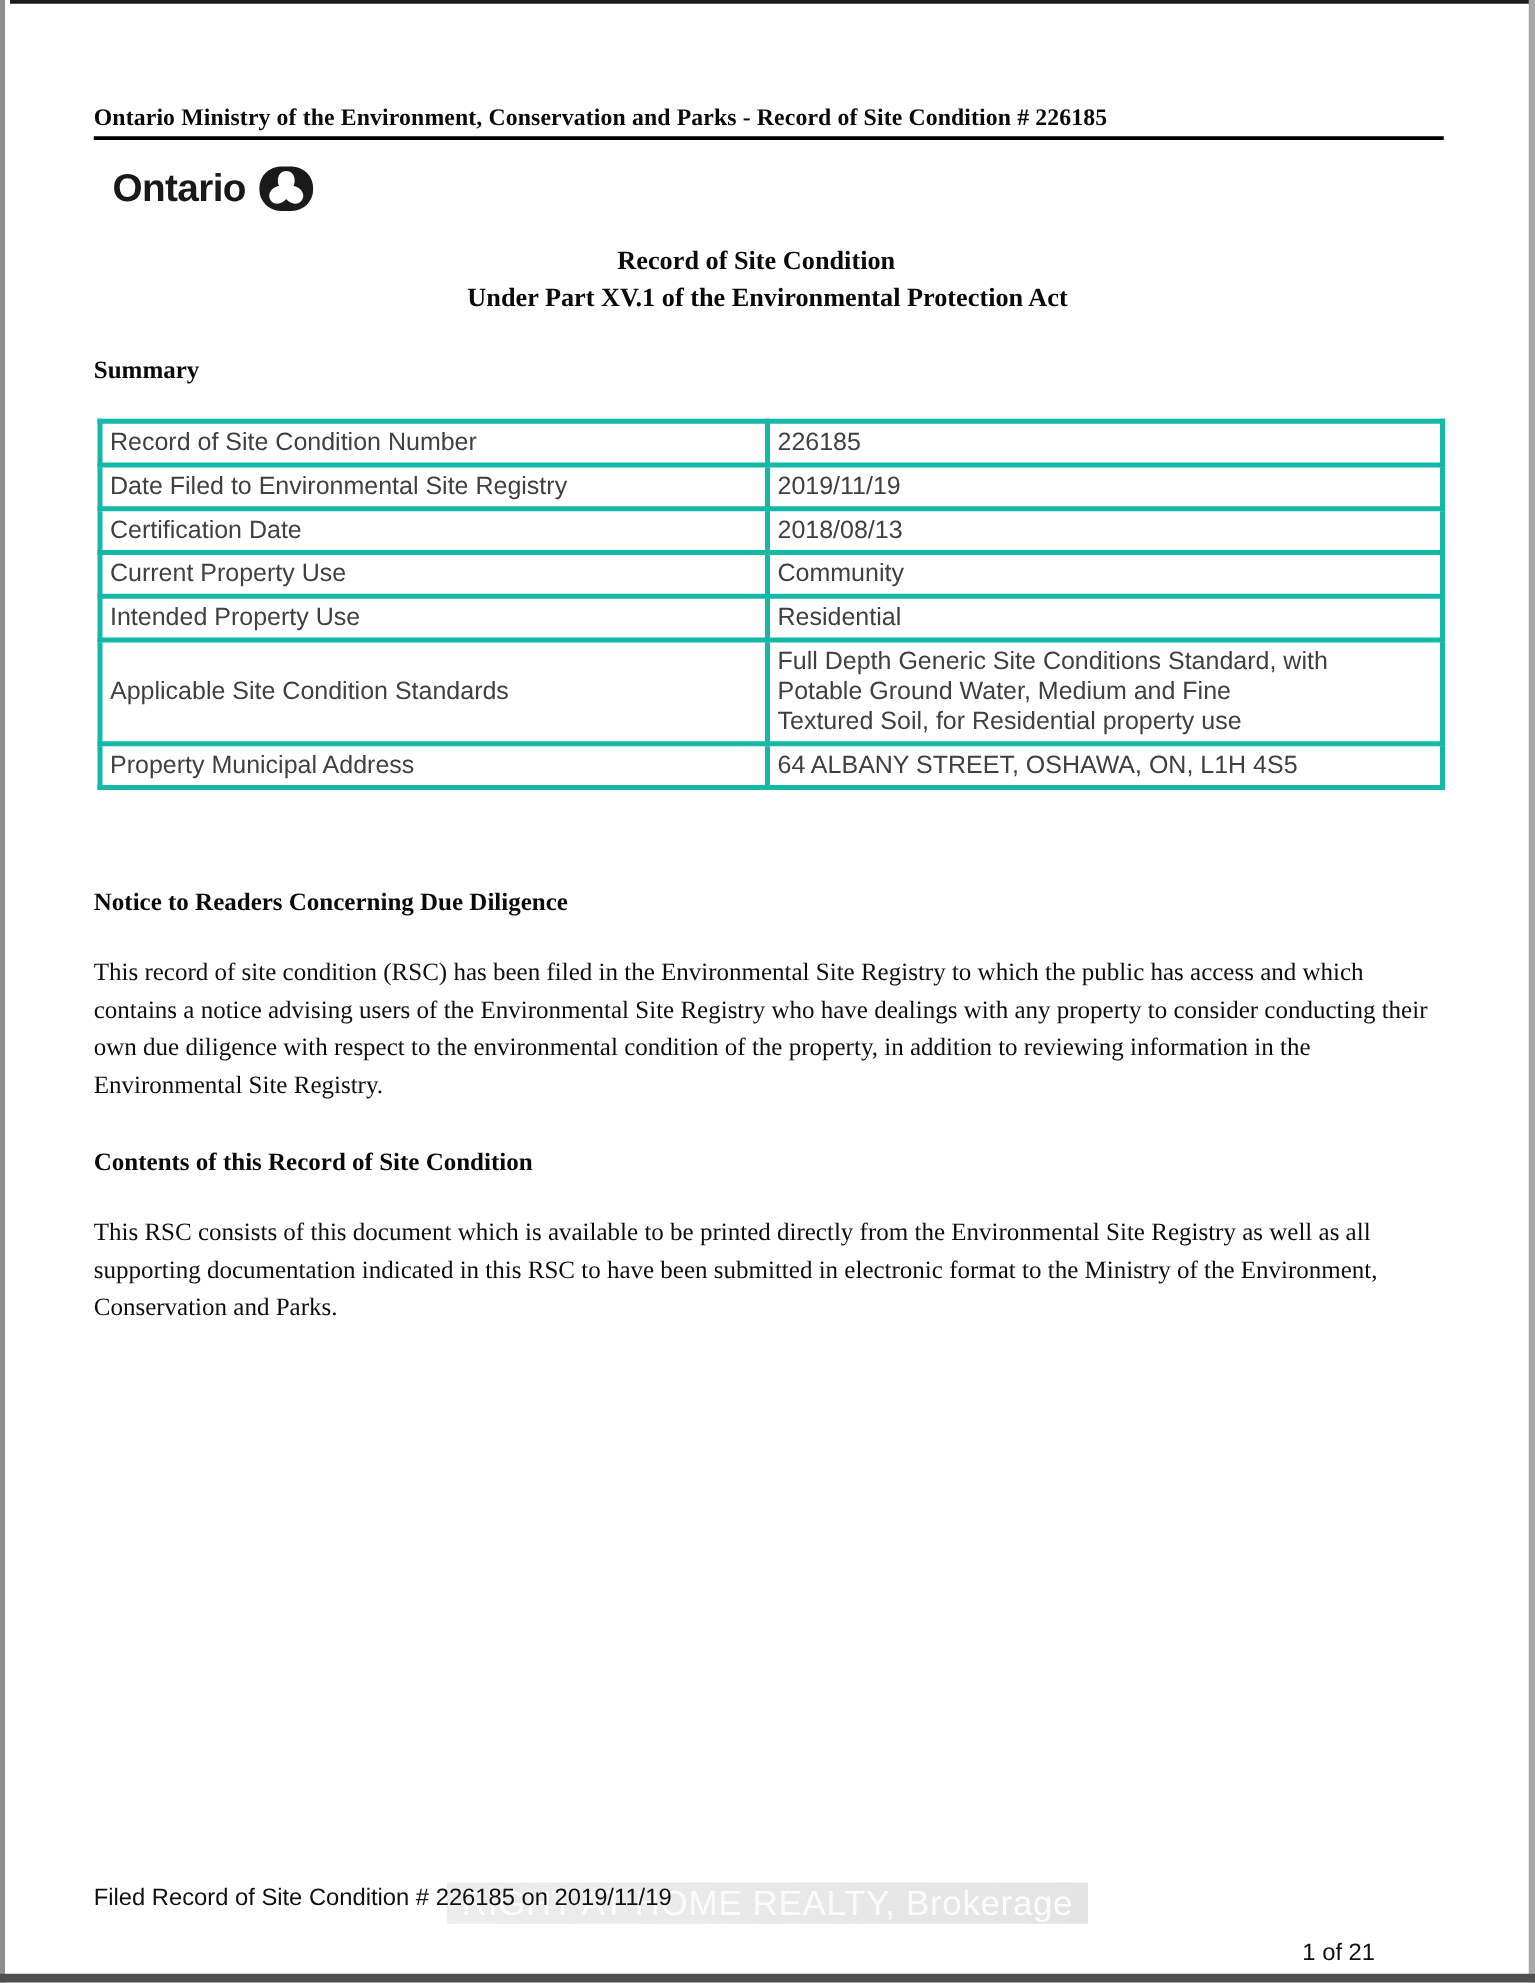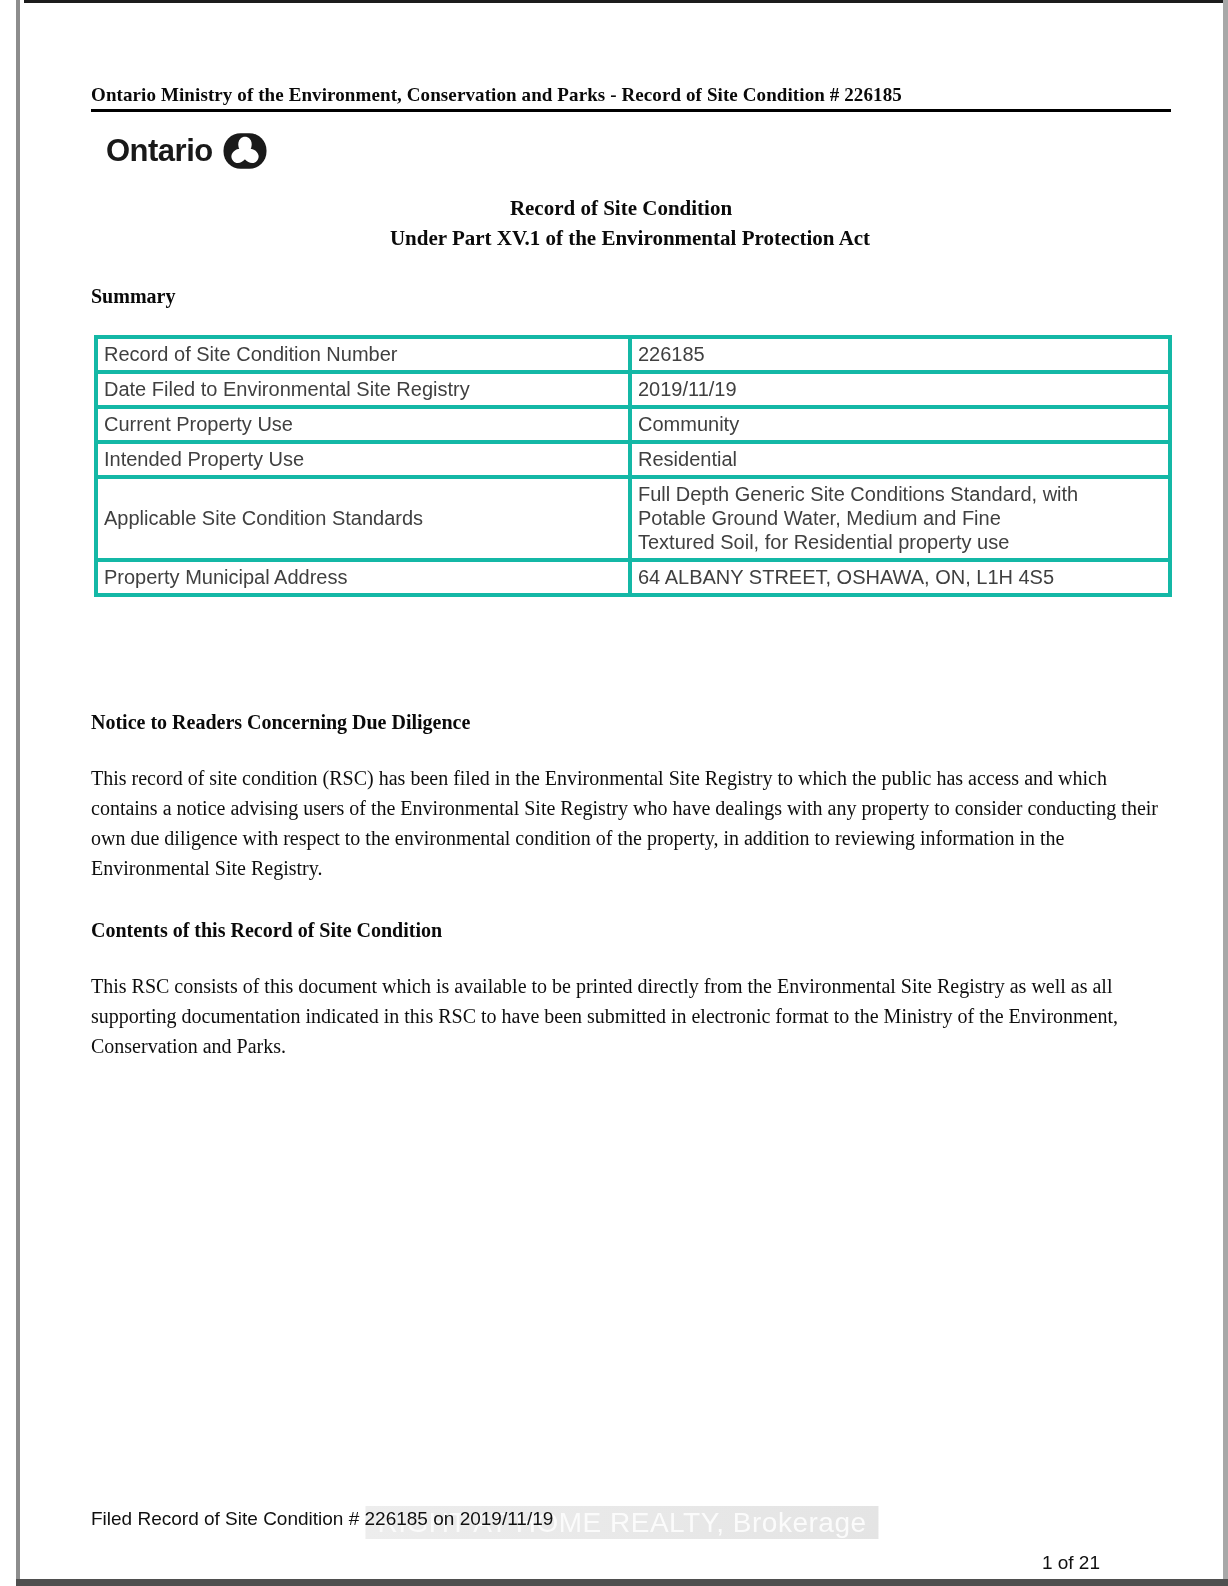--- a/index.html
+++ b/index.html
@@ -4,21 +4,21 @@
 <style>
   html, body { margin: 0; padding: 0; }
   body {
     width: 1228px; height: 1586px;
     background: #ffffff;
     font-family: "Liberation Serif", serif;
     color: #111111;
     position: relative;
     overflow: hidden;
   }
-  .page { position: absolute; inset: 0; background: #ffffff; margin-left: 16px; }
+  .page { position: absolute; inset: 0; background: #ffffff; }
 
   
   .edge-top    { position: absolute; left: 8px; right: 0; top: 0; height: 3px; background: #1c1c1c; }
   .edge-left   { position: absolute; left: 0; top: 0; bottom: 0; width: 4px; background: #8d8d8d; }
   .edge-right  { position: absolute; right: 0; top: 0; bottom: 0; width: 5px; background: #a8a8a8; }
   .edge-bottom { position: absolute; left: 0; right: 0; bottom: 0; height: 7px; background: #4f4f4f; }
 
   .header-line {
     position: absolute; left: 75px; top: 84px; width: 1080px;
     font: bold 19px/22px "Liberation Serif", serif; color: #0a0a0a;
@@ -131,20 +131,24 @@
     <tbody>
       <tr>
         <td>Record of Site Condition Number</td>
         <td class="val">226185</td>
       </tr>
       <tr>
         <td>Date Filed to Environmental Site Registry</td>
         <td class="val">2019/11/19</td>
       </tr>
       <tr>
+        <td>Certification Date</td>
+        <td class="val">2018/08/13</td>
+      </tr>
+      <tr>
         <td>Current Property Use</td>
         <td class="val">Community</td>
       </tr>
       <tr>
         <td>Intended Property Use</td>
         <td class="val">Residential</td>
       </tr>
       <tr>
         <td style="vertical-align:middle">Applicable Site Condition Standards</td>
         <td class="val">Full Depth Generic Site Conditions Standard, with

